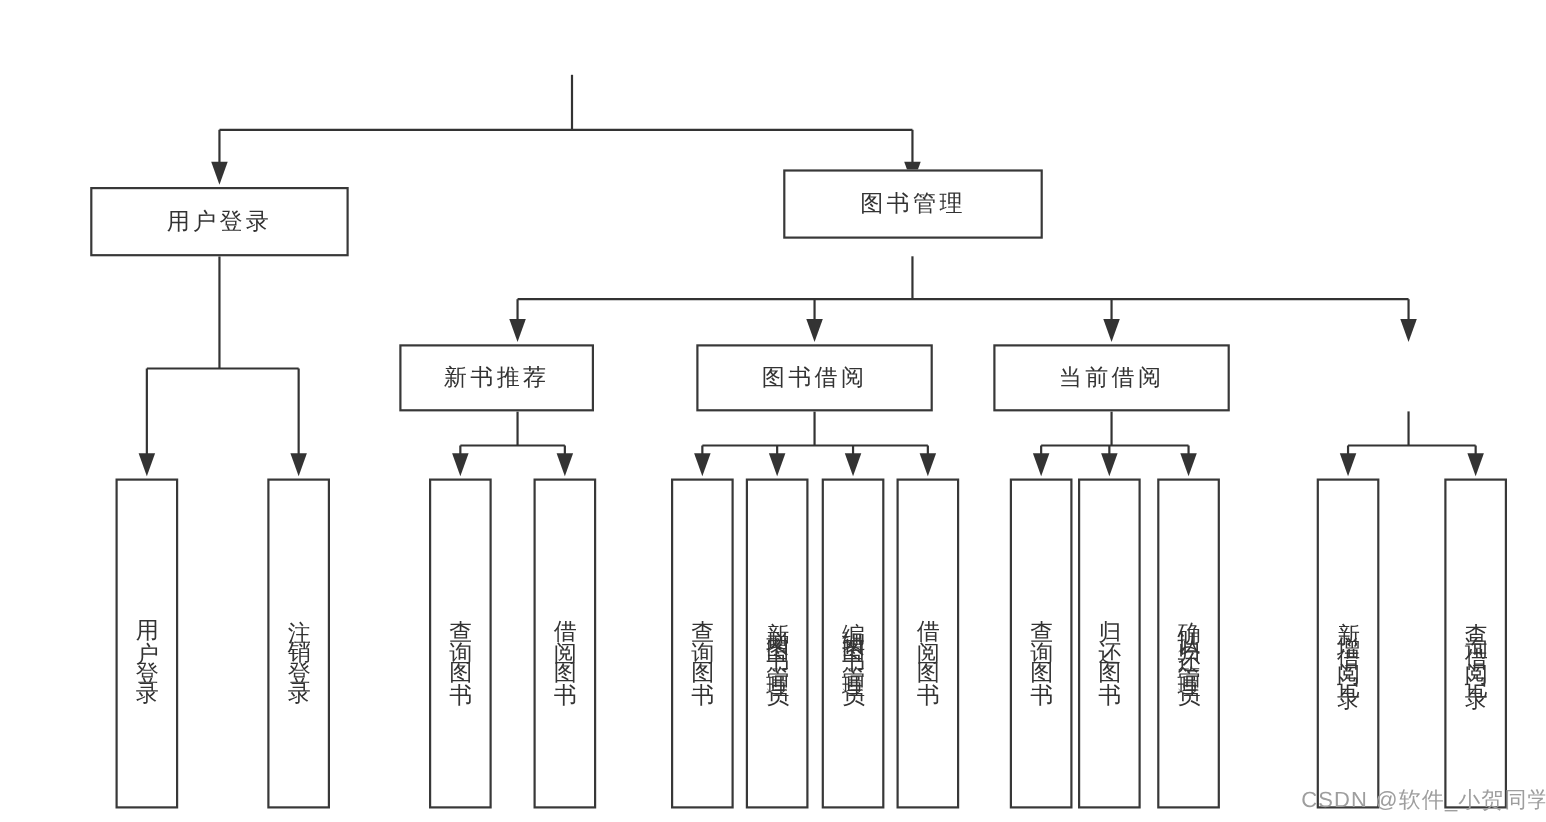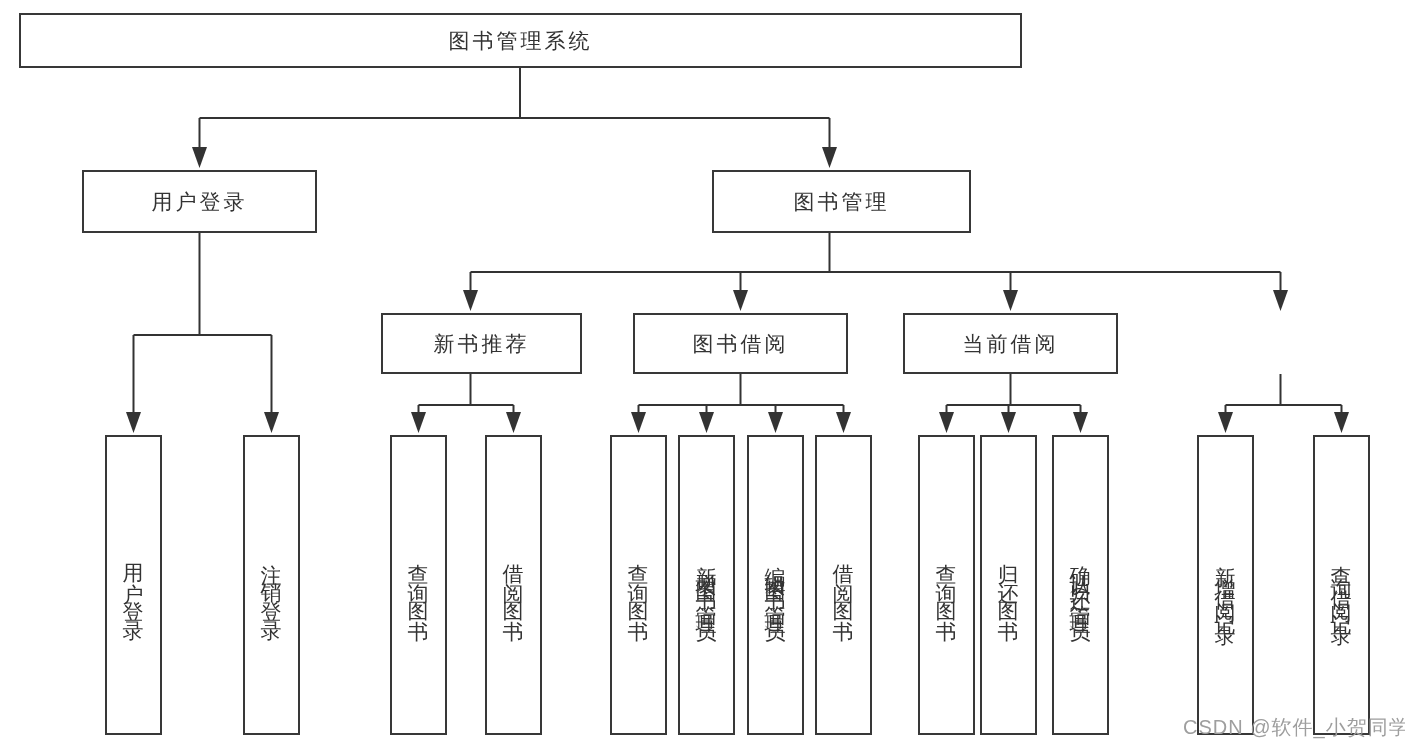--- a/index.html
+++ b/index.html
@@ -106,32 +106,29 @@
         <polygon points="768,412 783,412 775.5,433"></polygon>
         <polygon points="836,412 851,412 843.5,433"></polygon>
         <polygon points="939,412 954,412 946.5,433"></polygon>
         <polygon points="1001,412 1016,412 1008.5,433"></polygon>
         <polygon points="1073,412 1088,412 1080.5,433"></polygon>
         <polygon points="1218,412 1233,412 1225.5,433"></polygon>
         <polygon points="1334,412 1349,412 1341.5,433"></polygon>
       </g>
   </svg>
 
-  <div class="box" style="left:19px;top:13px;width:1003px;height:55px">
-    <span class="hlabel">图书管理系统</span>
-  </div>
 
   <div class="box" style="left:82px;top:170px;width:235px;height:63px">
     <span class="hlabel">用户登录</span>
   </div>
-  <div class="box" style="left:712px;top:170px;width:259px;height:63px">
+  <div class="box" style="left:712px;top:154px;width:236px;height:63px">
     <span class="hlabel">图书管理</span>
   </div>
 
-  <div class="box" style="left:381px;top:313px;width:201px;height:61px">
+  <div class="box" style="left:363px;top:313px;width:177px;height:61px">
     <span class="hlabel">新书推荐</span>
   </div>
   <div class="box" style="left:903px;top:313px;width:215px;height:61px">
     <span class="hlabel">当前借阅</span>
   </div>
   <div class="box" style="left:633px;top:313px;width:215px;height:61px">
     <span class="hlabel">图书借阅</span>
   </div>
 
   <div class="box leaf" style="left:105px;top:435px;width:57px;height:300px">

